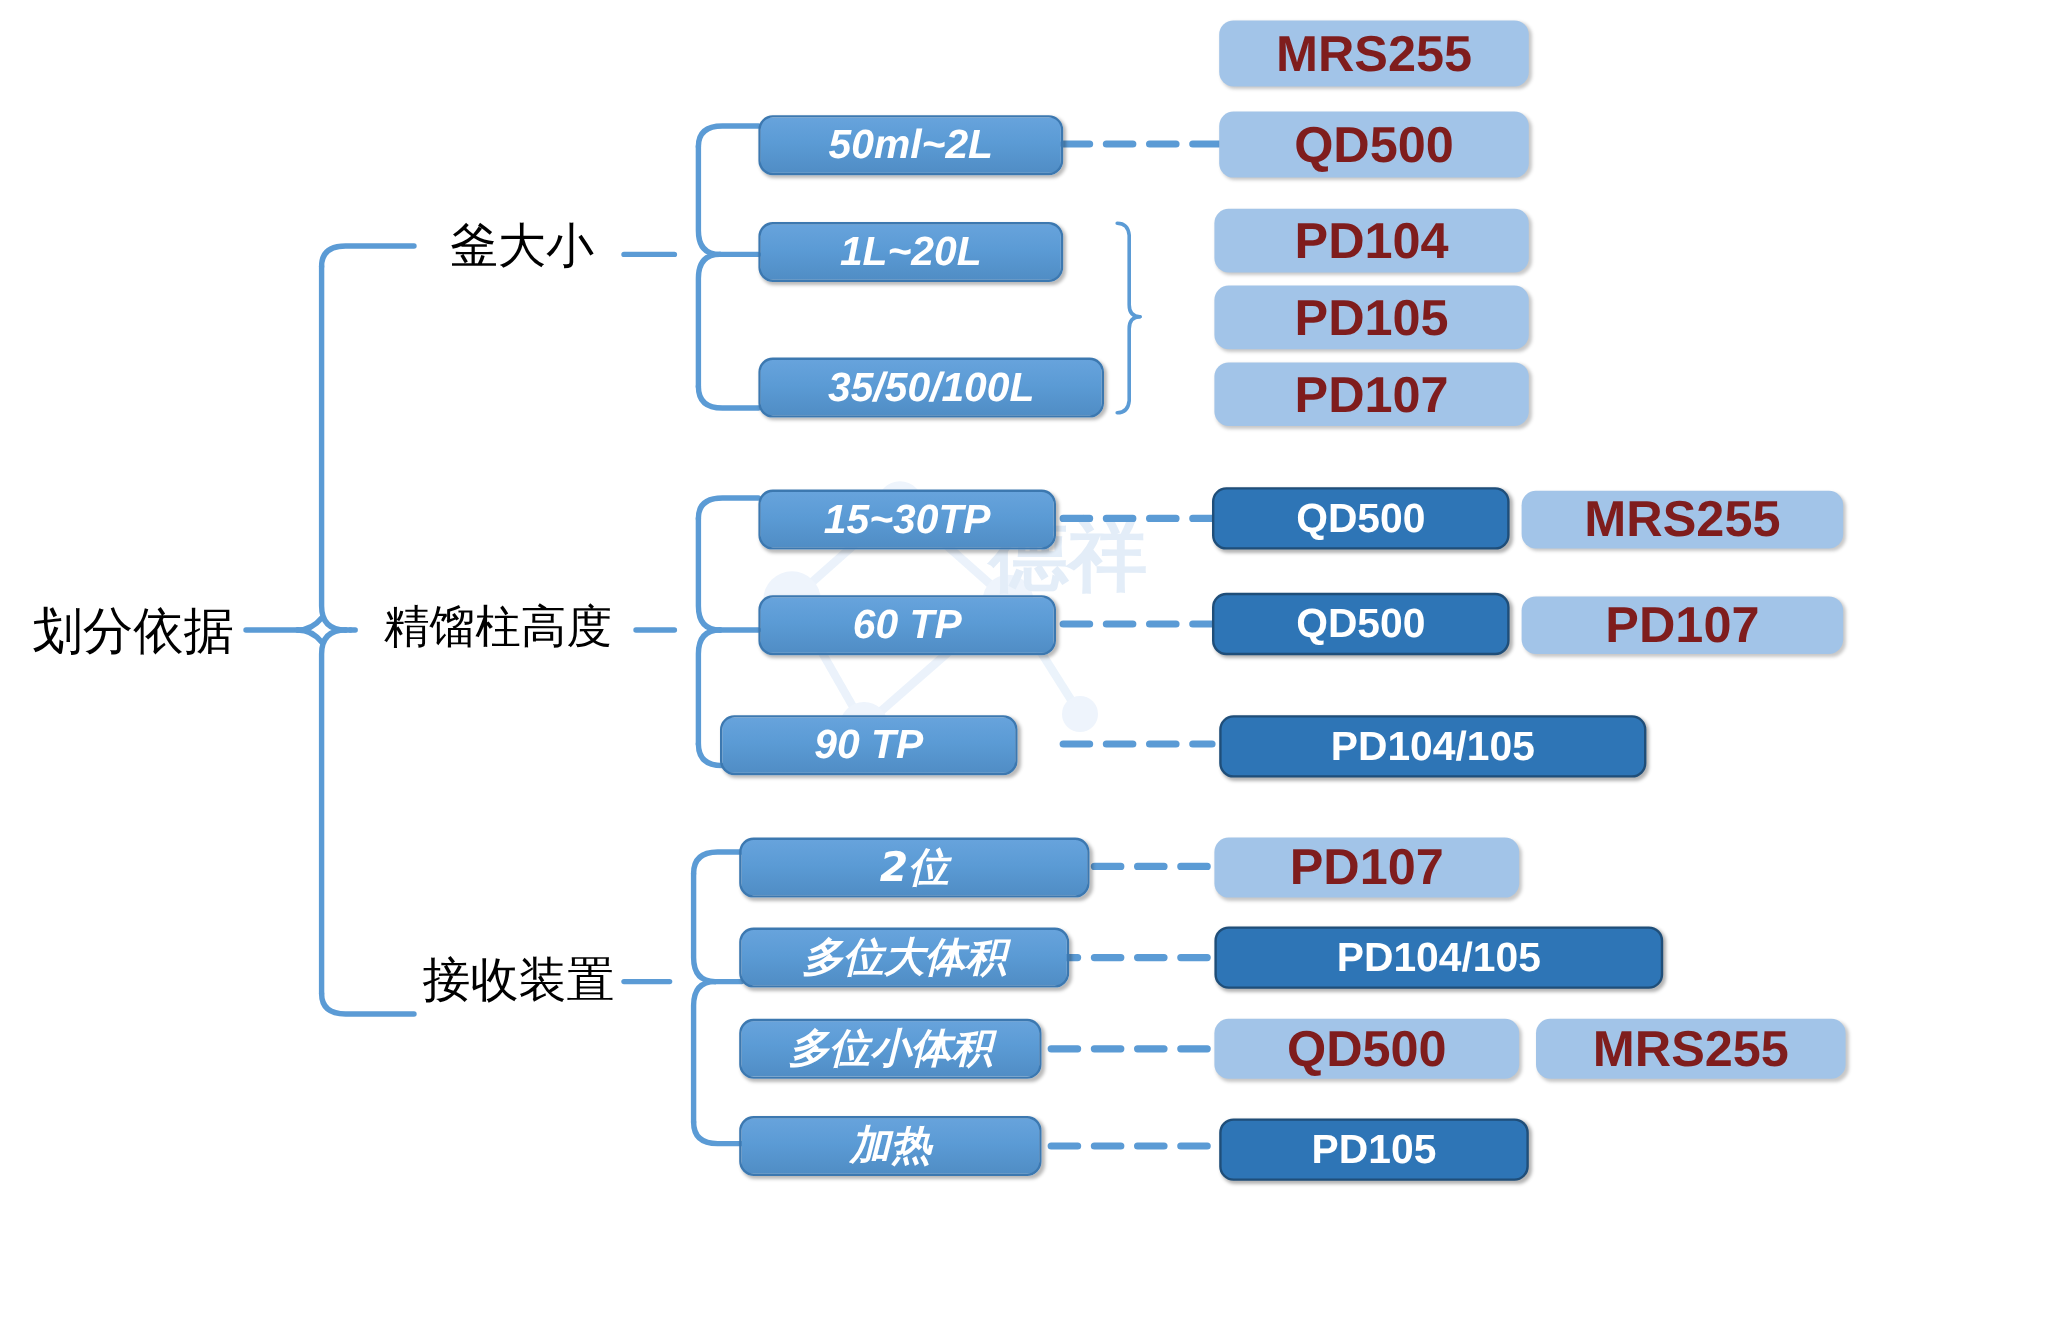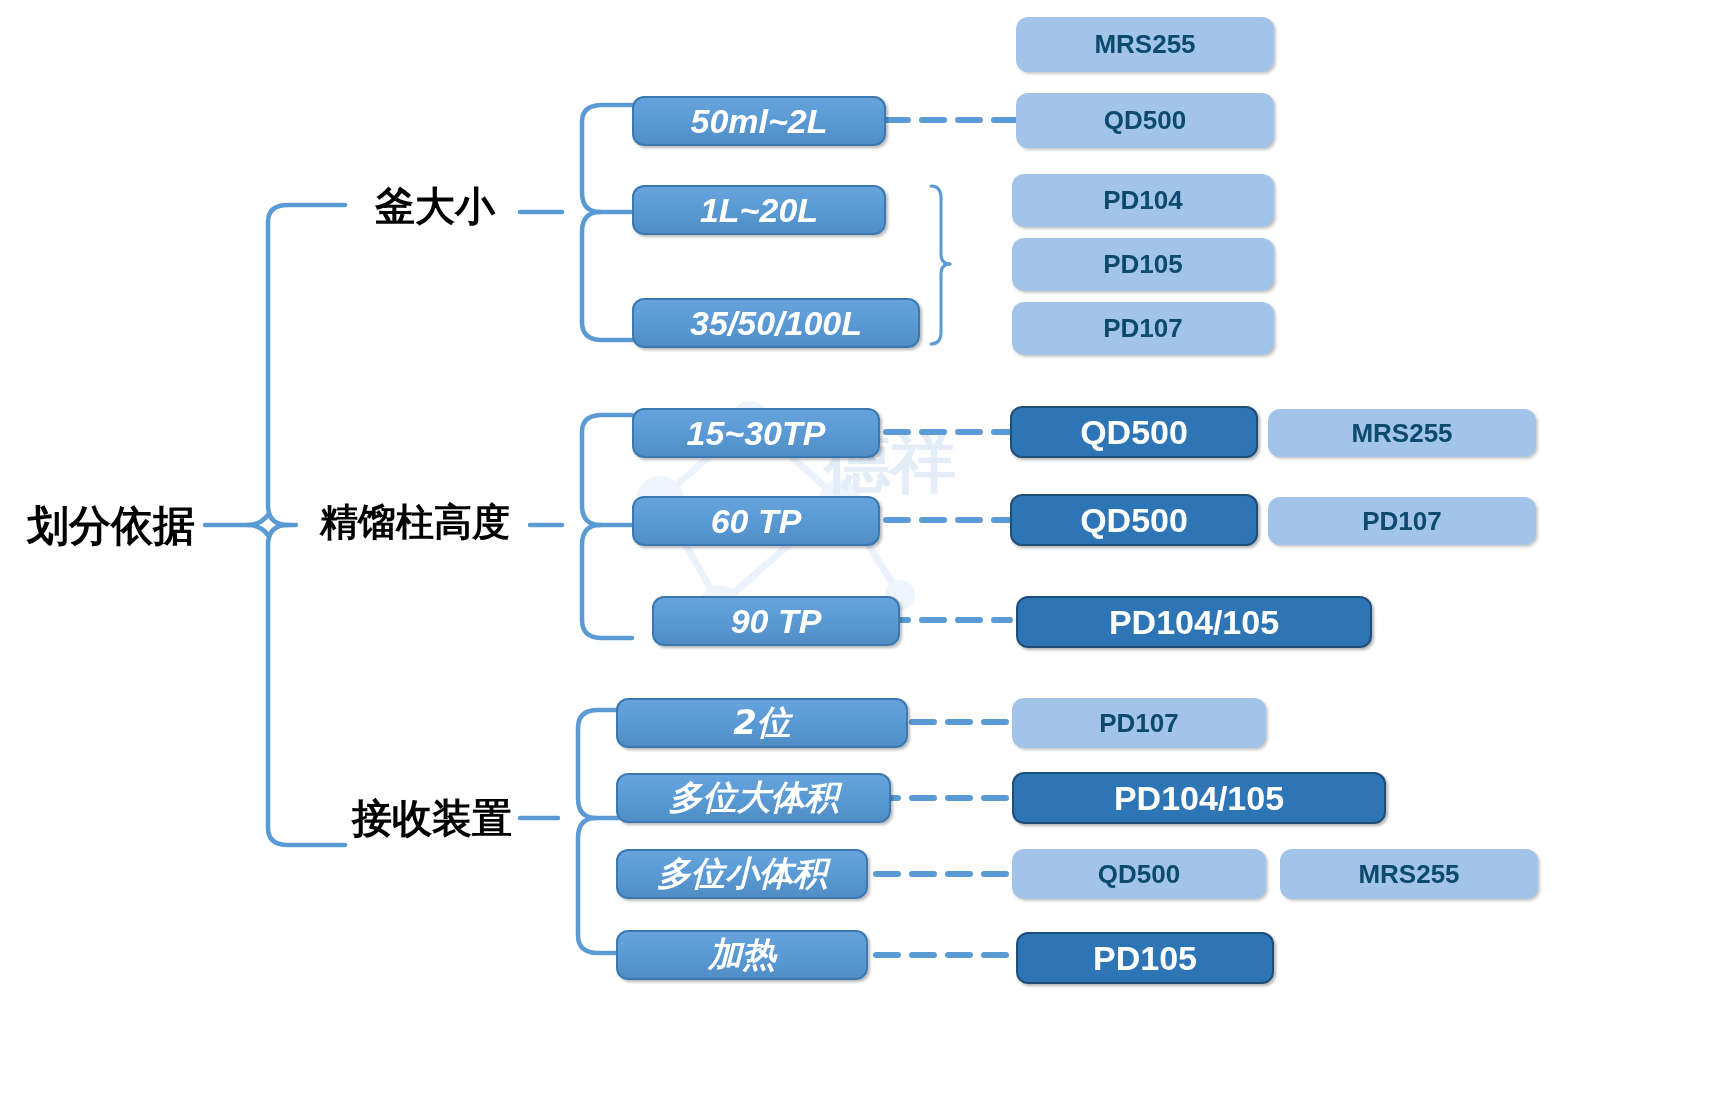--- a/index.html
+++ b/index.html
@@ -72,43 +72,44 @@
     align-items: center;
     justify-content: center;
     color: #ffffff;
     font-weight: bold;
     white-space: nowrap;
   }
 
   
   .text-node {
     color: #000000;
-    font-weight: bold;
+    font-weight: normal;
     background: transparent;
     font-family: "DejaVu Sans", sans-serif;
+    align-items: flex-end;
   }
 
   
   .box-mid {
     background: linear-gradient(180deg, #67a3dc 0%, #5b9bd5 45%, #508dc5 100%);
     border: 2px solid #3c78b0;
     border-radius: 12px;
     box-shadow: 2px 2px 3px rgba(0,0,0,0.28);
     font-size: 34px;
     font-style: italic;
   }
 
   
   .box-light {
     background: #a2c4e8;
     border: none;
     border-radius: 12px;
     box-shadow: 2px 2px 3px rgba(0,0,0,0.22);
-    font-size: 26px;
-    color: #0c4a6e;
+    font-size: 42px;
+    color: #7f1d1d;
   }
 
   
   .box-dark {
     background: #2e75b6;
     border: 2px solid #1f4e79;
     border-radius: 12px;
     box-shadow: 2px 2px 3px rgba(0,0,0,0.3);
     font-size: 34px;
     color: #ffffff;
@@ -246,21 +247,21 @@
   </div>
 
   <div class="node box-mid" style="left:632px; top:408px; width:248px; height:50px;">
     <span>15~30TP</span>
   </div>
 
   <div class="node box-mid" style="left:632px; top:496px; width:248px; height:50px;">
     <span>60 TP</span>
   </div>
 
-  <div class="node box-mid" style="left:652px; top:596px; width:248px; height:50px;">
+  <div class="node box-mid" style="left:600px; top:596px; width:248px; height:50px;">
     <span>90 TP</span>
   </div>
 
   <div class="node box-dark" style="left:1010px; top:406px; width:248px; height:52px;">
     <span>QD500</span>
   </div>
 
   <div class="node box-light" style="left:1268px; top:409px; width:268px; height:48px;">
     <span>MRS255</span>
   </div>

